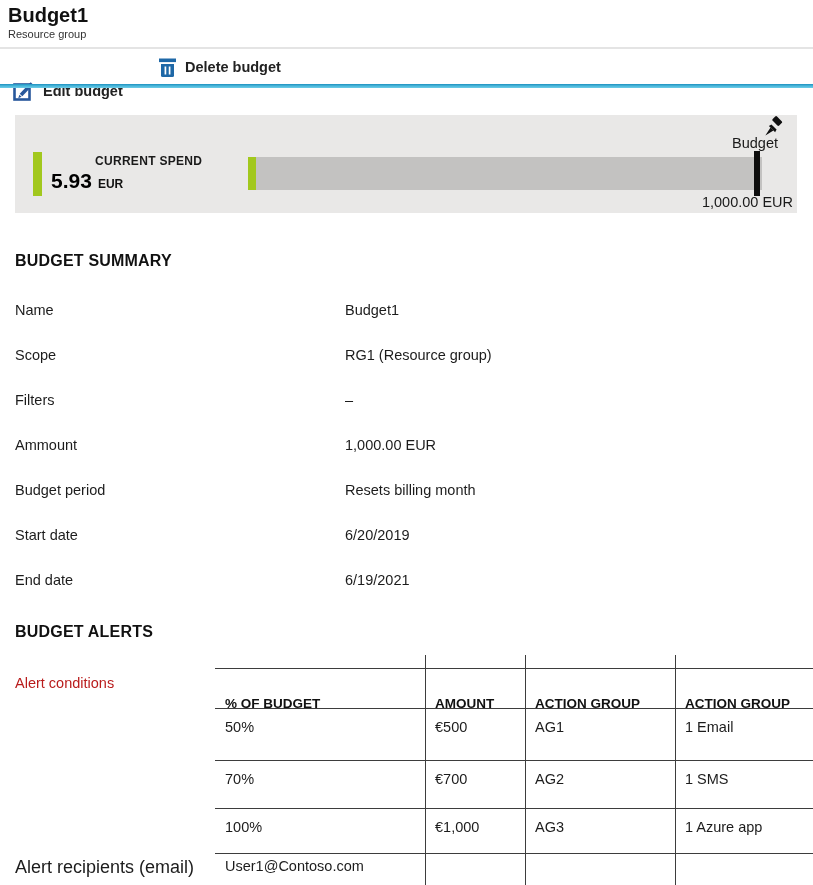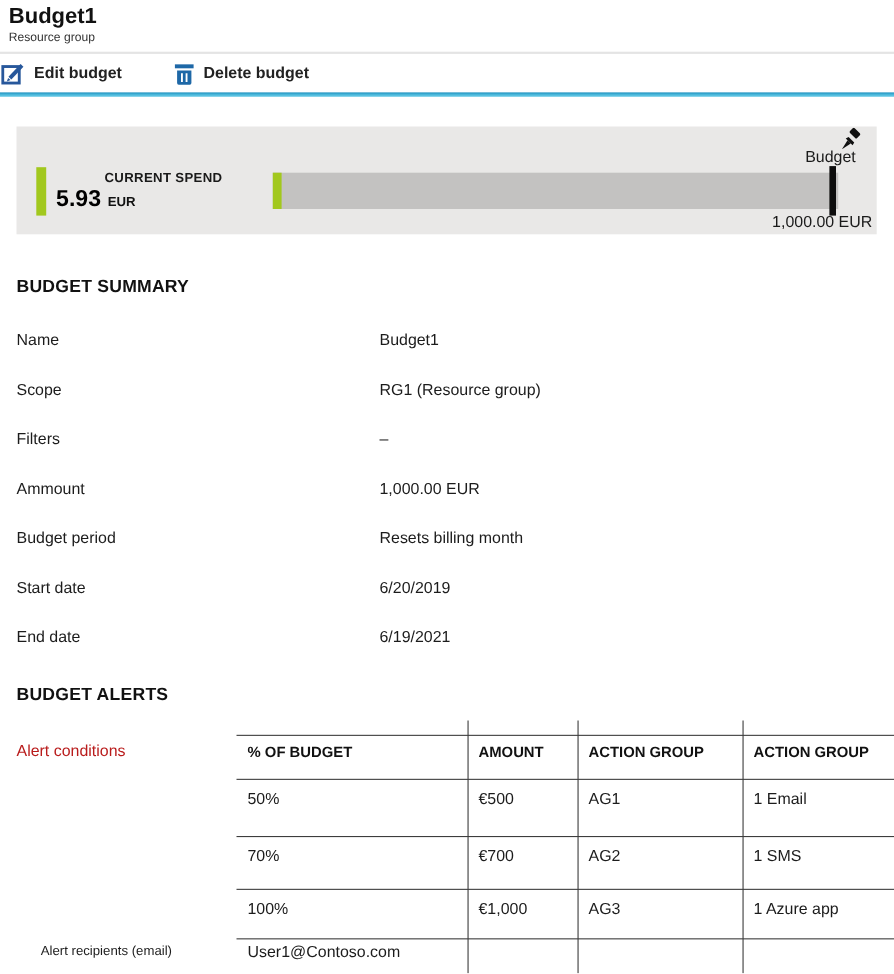--- a/index.html
+++ b/index.html
@@ -9,21 +9,21 @@
 
   
   .page-title { position:absolute; left:8px; top:4px; font-size:20px; font-weight:bold; color:#111; }
   .page-subtitle { position:absolute; left:8px; top:28px; font-size:11px; color:#333; }
   .header-divider { position:absolute; left:0; top:47px; width:100%; height:2px; background:#e4e4e4; }
 
   
   .toolbar { position:absolute; left:0; top:49px; width:100%; height:35px; }
   .toolbar-btn { position:absolute; top:0; height:35px; display:flex; align-items:center; gap:8px; cursor:pointer; background:none; border:none; font-family:inherit; }
   .toolbar-btn .lbl { font-size:14.5px; color:#222; font-weight:600; }
-  .btn-edit { left:1px; }
+  .btn-edit { left:13px;margin-top:24px; }
   .btn-delete { left:158px; }
   .toolbar-underline { position:absolute; left:0; top:84px; width:100%; height:4px;
      background:linear-gradient(to bottom,#1d8fbe 0%, #45b4d8 45%, #6fcde8 100%); }
 
   
   .banner { position:absolute; left:15px; top:115px; width:782px; height:98px; background:#e9e8e7; }
   .legend-bar { position:absolute; left:18px; top:37px; width:9px; height:44px; background:#a2c81e; }
   .cs-label { position:absolute; left:36px; top:39px; font-size:12px; font-weight:bold; letter-spacing:.3px; color:#1a1a1a;margin-left:44px; }
   .cs-value-row { position:absolute; left:36px; top:54px; display:flex; align-items:baseline; gap:6px; }
   .cs-value { font-size:21px; font-weight:bold; color:#000000; }
@@ -39,30 +39,30 @@
   .section-heading { position:absolute; left:15px; font-size:16px; font-weight:bold; letter-spacing:.2px; color:#111; }
   #summary-heading { top:252px; }
   #alerts-heading { top:623px; }
   .summary-rows { position:absolute; left:15px; top:300px; width:780px; }
   .summary-row { display:flex; height:45px; align-items:flex-start; padding-top:2px; }
   .summary-row .s-label { width:330px; font-size:14.5px; color:#1c1c1c; }
   .summary-row .s-value { font-size:14.5px; color:#1c1c1c; }
 
   
   .conditions-label { position:absolute; left:15px; top:675px; font-size:14.5px; color:#b91c1c; }
-  .recipients-label { position:absolute; left:15px; top:857px; font-size:12px; color:#1c1c1c;margin-left:22px; }
+  .recipients-label { position:absolute; left:15px; top:857px; font-size:18px; color:#1c1c1c; }
 
   .alerts-table { position:absolute; left:215px; top:655px; right:0; bottom:0; }
   .vline { position:absolute; top:0; bottom:0; width:1px; background:#3d3d3d; }
   .vline-1 { left:210px; } .vline-2 { left:310px; } .vline-3 { left:460px; }
   .t-rows { margin-top:13px; }
   .t-row { display:grid; grid-template-columns:210px 100px 150px 1fr; border-top:1px solid #3d3d3d; }
   .t-row > div { padding-left:10px; overflow:hidden; }
   .t-head { height:40px; }
-  .t-head > div { padding-top:7px; font-size:13.5px; font-weight:bold; color:#111; }
+  .t-head > div { padding-top:7px; font-size:13.5px; font-weight:bold; color:#111;margin-top:20px; }
   .t-data { font-size:14.5px; color:#1c1c1c; }
   .t-data > div { padding-top:10px; }
   .row-1 { height:52px; } .row-2 { height:48px; } .row-3 { height:45px; }
   .t-recipients { height:33px; }
   .t-recipients > div { padding-top:4px; }
 
   .icon-svg { display:block; }
 </style>
 </head>
 <body>

